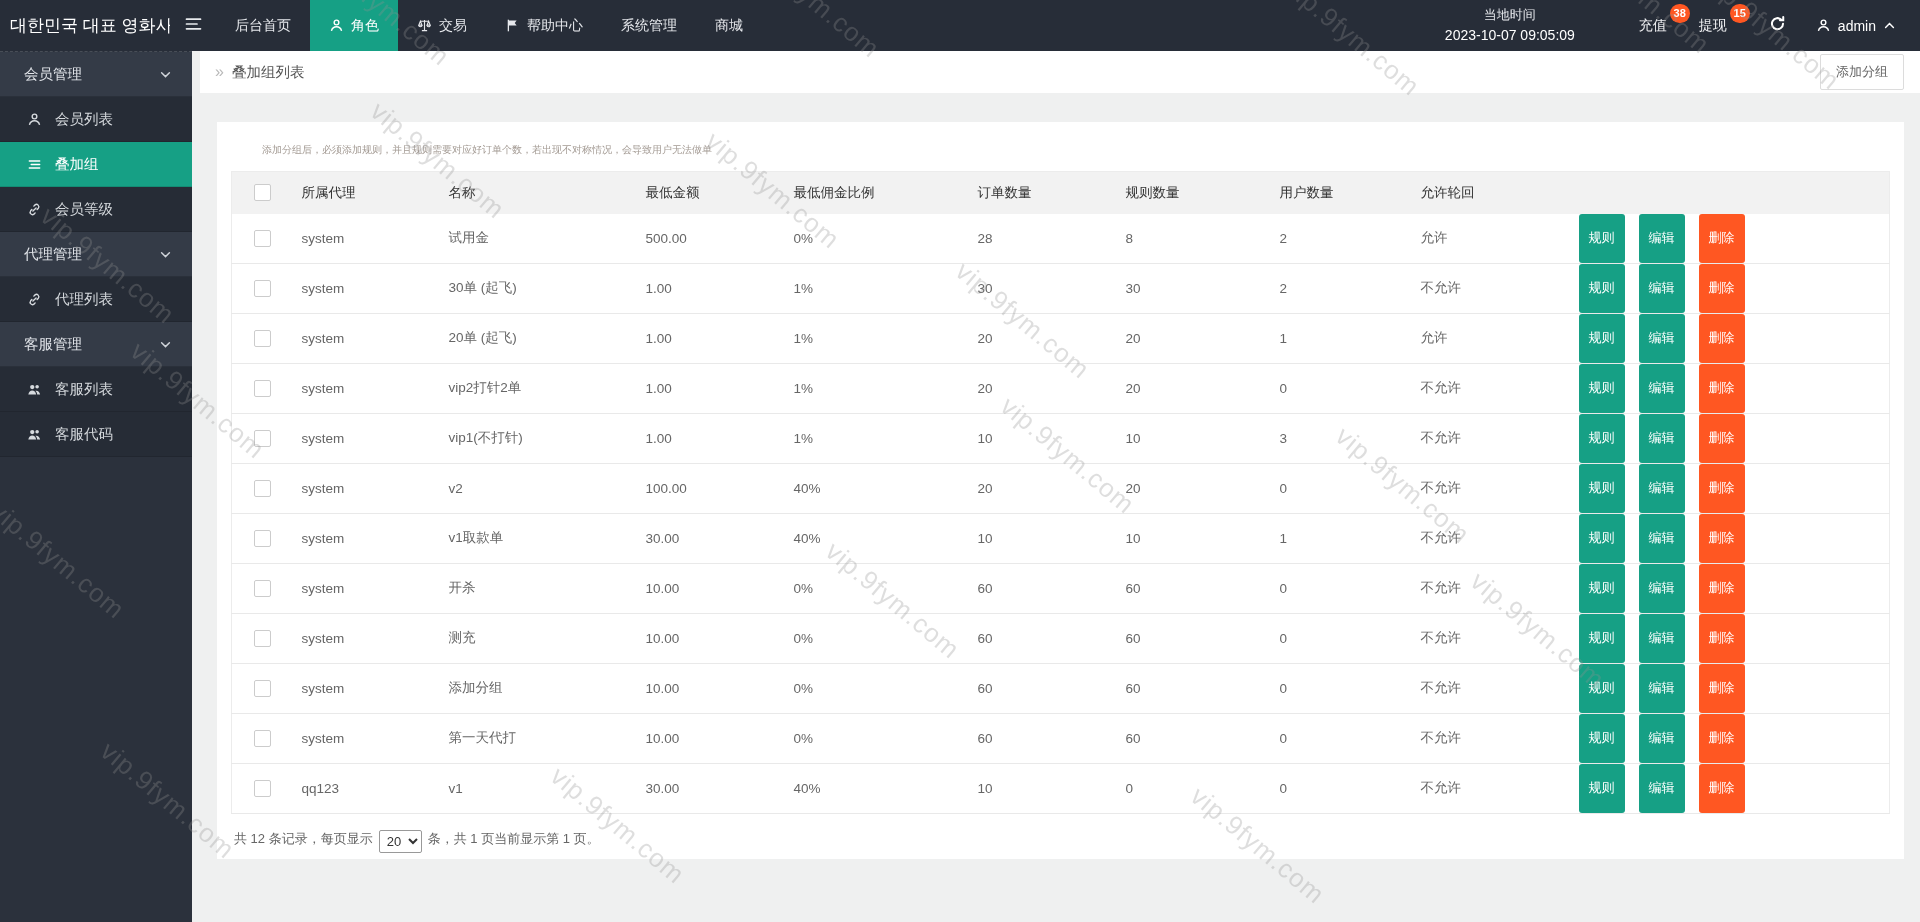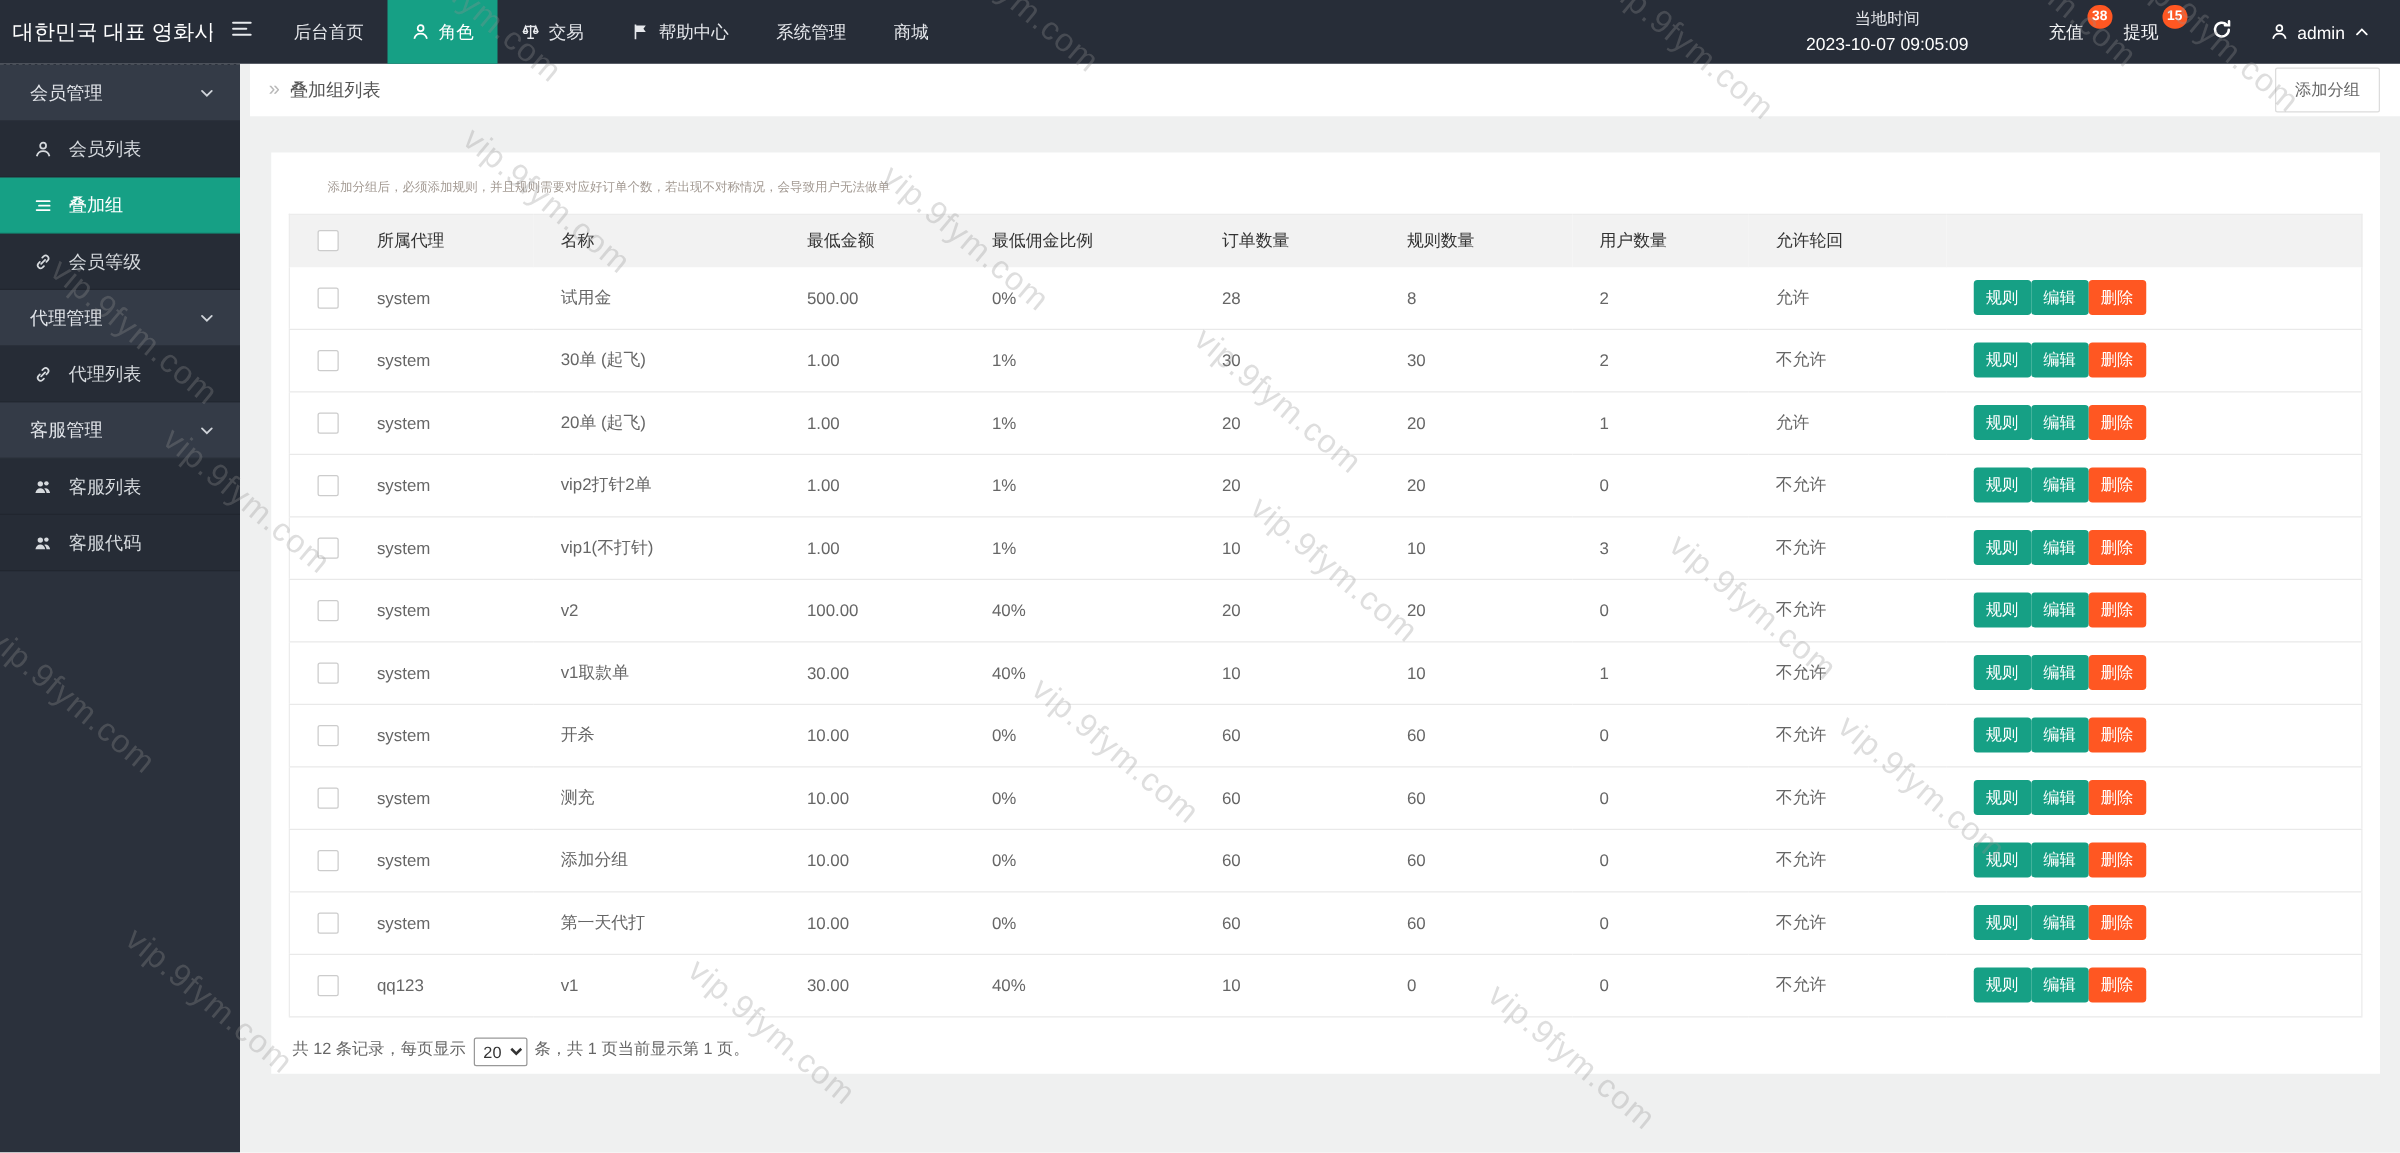--- a/index.html
+++ b/index.html
@@ -45,21 +45,21 @@
 
   .card { margin:29px 16px 0 17px; background:#fff; height:737px; padding:0 14px; position:relative; }
   .notice { padding:21px 3px 14px; font-size:10px; color:#a39a93;margin-left:28px; }
 
   table { width:100%; border-collapse:collapse; table-layout:fixed; font-size:13.5px; color:#666; border:1px solid #ececec; }
   thead tr { background:#f2f2f2; height:42px; }
   th { font-weight:normal; color:#333; text-align:left; padding:0 0 0 22px; font-size:13.5px; }
   tbody tr { height:49px; border-bottom:1px solid #e9e9e9; background:#fff; }
   td { text-align:left; padding:0 0 0 22px; color:#666; }
   input[type=checkbox] { appearance:none; -webkit-appearance:none; width:17px; height:17px; border:1px solid #ccc; border-radius:2px; background:#fff; cursor:pointer; display:block; }
-  .actions-cell { display:flex; align-items:center; height:49px; }
+  .actions-cell { display:flex; gap:14px; height:49px; }
   .btn { border:none; color:#fff; font-size:13px; padding:6px 10px; border-radius:3px; cursor:pointer; font-family:inherit; line-height:1.2; }
   .btn-teal { background:var(--accent); }
   .btn-orange { background:var(--danger); }
 
   .pagination { display:flex; gap:6px; font-size:13px; color:#666; padding:16px 3px; }
   .pagination select { font-size:13px; color:#333; padding:2px 3px; border:1px solid #999; border-radius:2px; background:#fff; font-family:inherit; }
 
   
   .wm-layer { position:absolute; inset:0; pointer-events:none; z-index:40; overflow:hidden; }
   .wm { position:absolute; transform:rotate(40deg); font-size:26px; letter-spacing:1px; color:rgba(145,145,145,.30); white-space:nowrap; }

